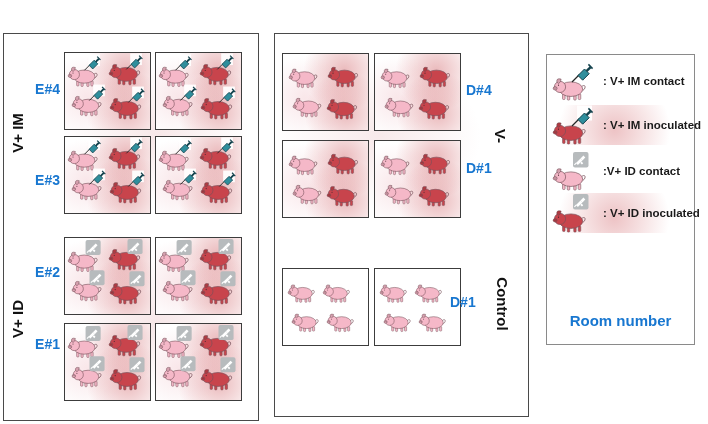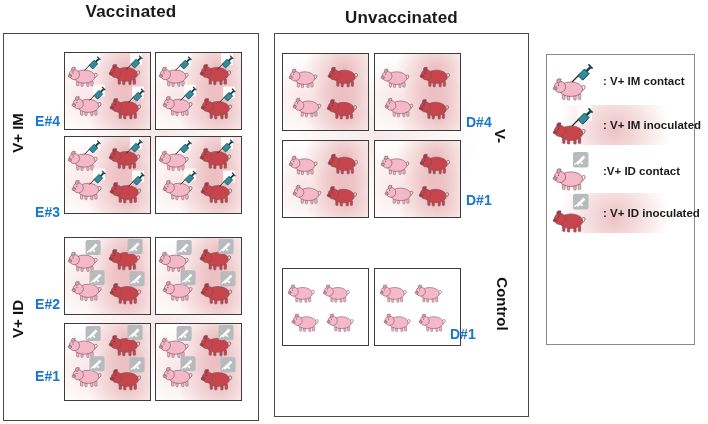--- a/index.html
+++ b/index.html
@@ -29,21 +29,21 @@
   }
   .panel.legend{
     left:546px;top:54px;width:149px;height:291px;border:1.2px solid #8a8a8a;background:#fff;
   }
   .vlabel{
     position:absolute;font-weight:bold;font-size:15px;color:#111;white-space:nowrap;
   }
   .vlabel.ccw{transform:translate(-50%,-50%) rotate(-90deg);}
   .vlabel.cw{transform:translate(-50%,-50%) rotate(90deg);}
   .room-label{
-    position:absolute;font-weight:bold;font-size:14px;color:#1877D0;white-space:nowrap;margin-top:32px;
+    position:absolute;font-weight:bold;font-size:14px;color:#1877D0;white-space:nowrap;
   }
   .room-label.ralign{width:36px;text-align:right;}
   .pen{
     position:absolute;width:87px;height:78px;border:1.5px solid #3c3c3c;box-sizing:border-box;
     background:#fdf7f8;
   }
   .pen svg{display:block;width:100%;height:100%;}
   .pen.redglow{
     background:
       radial-gradient(circle at 72% 22%, rgba(201,72,78,.38), rgba(201,72,78,0) 48%),
@@ -182,22 +182,20 @@
         <g transform="translate(9,44) scale(0.47)" style="color:#F5B8C8">
             <use href="#pig"></use>
           </g>
         <g transform="translate(45,44) scale(0.47)" style="color:#F5B8C8">
             <use href="#pig"></use>
           </g>
       </g>
     </defs>
   </svg>
 
-  <div class="title" style="left:3px;top:2px;width:256px;">Vaccinated</div>
-  <div class="title" style="left:274px;top:8px;width:255px;">Unvaccinated</div>
 
   <div class="panel vax"></div>
 
   <div class="vlabel ccw" style="left:17px;top:133px;">V+ IM</div>
   <div class="vlabel ccw" style="left:17px;top:319px;">V+ ID</div>
 
   <div class="room-label ralign" style="left:24px;top:81px;">E#4</div>
   <div class="room-label ralign" style="left:24px;top:172px;">E#3</div>
   <div class="room-label ralign" style="left:24px;top:264px;">E#2</div>
   <div class="room-label ralign" style="left:24px;top:336px;">E#1</div>
@@ -333,14 +331,15 @@
         </g>
       <g transform="translate(21,1)">
           <use href="#idicon"></use>
         </g>
     </svg>
     <span class="lg-label">:V+ ID contact</span>
   </div>
 
 
 
+  <div class="lg-footer">Room number</div>
 
 </div>
 
 </body></html>

